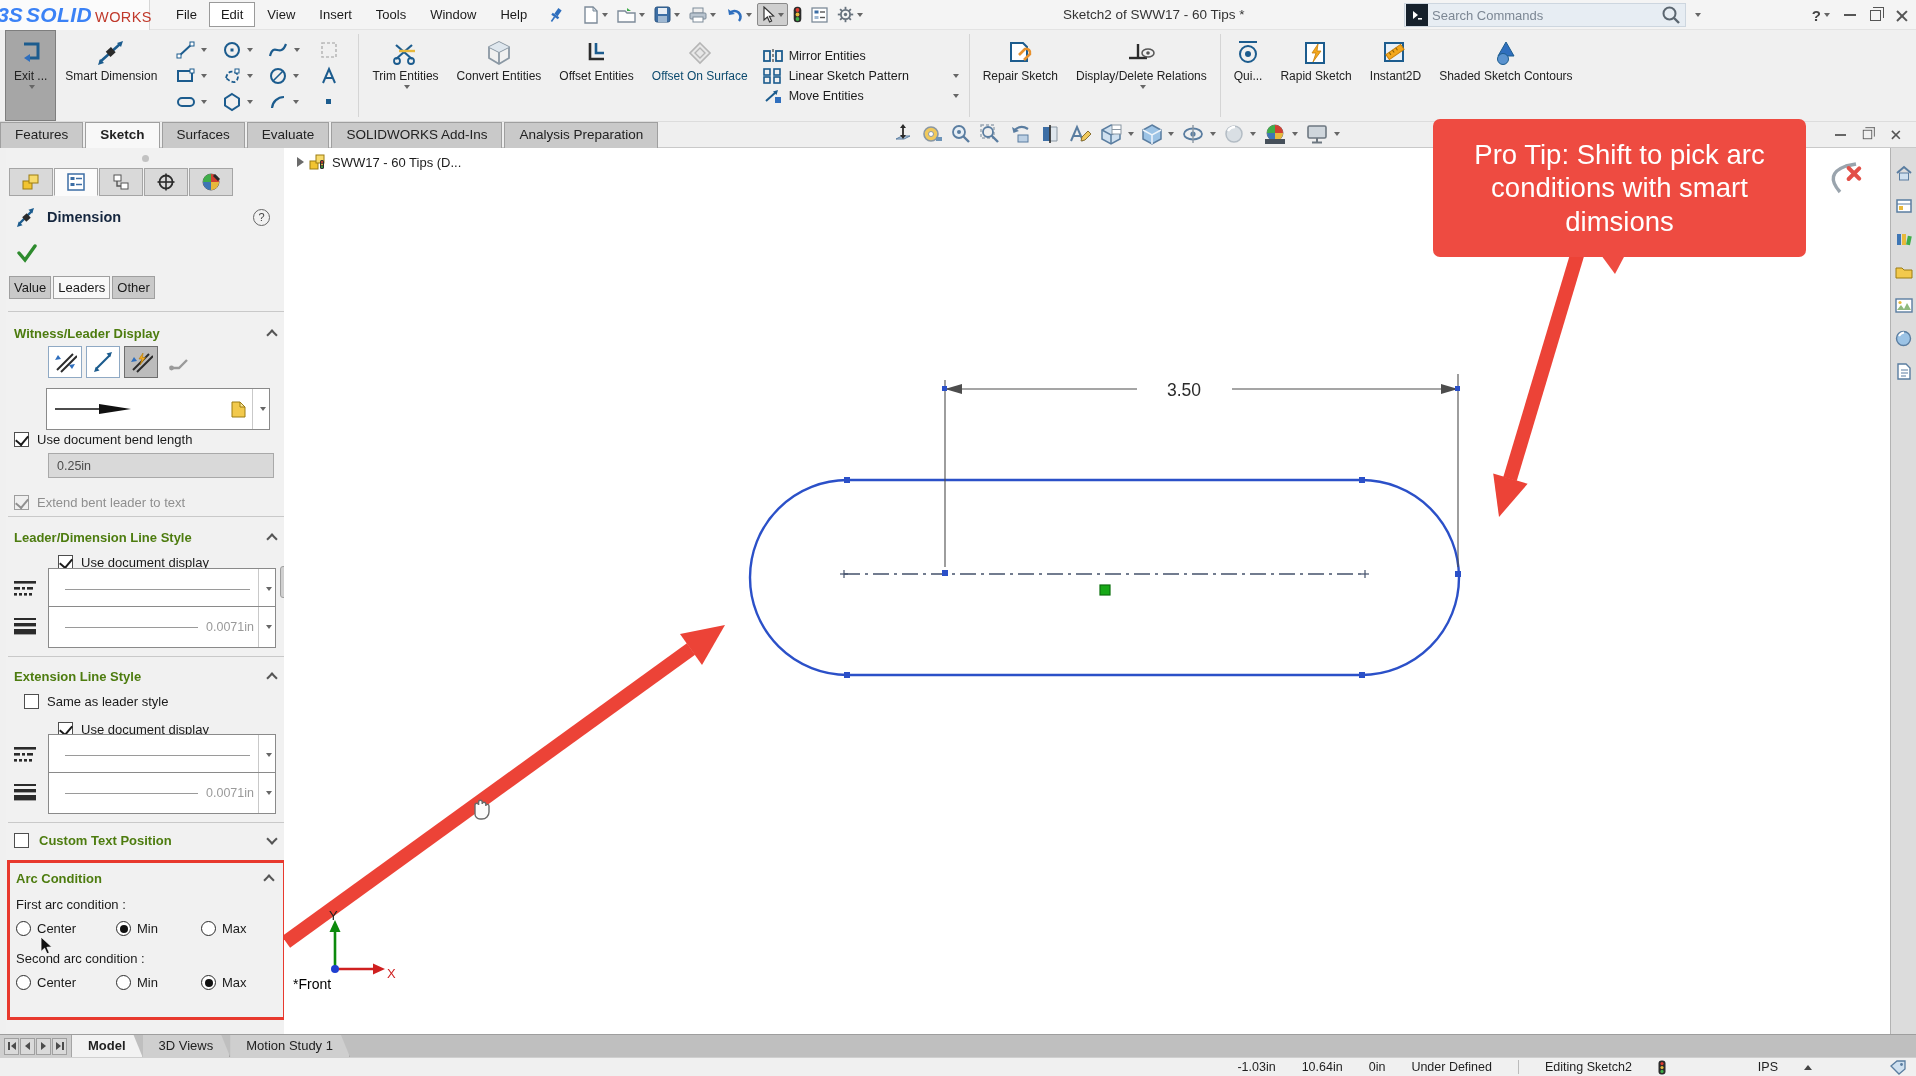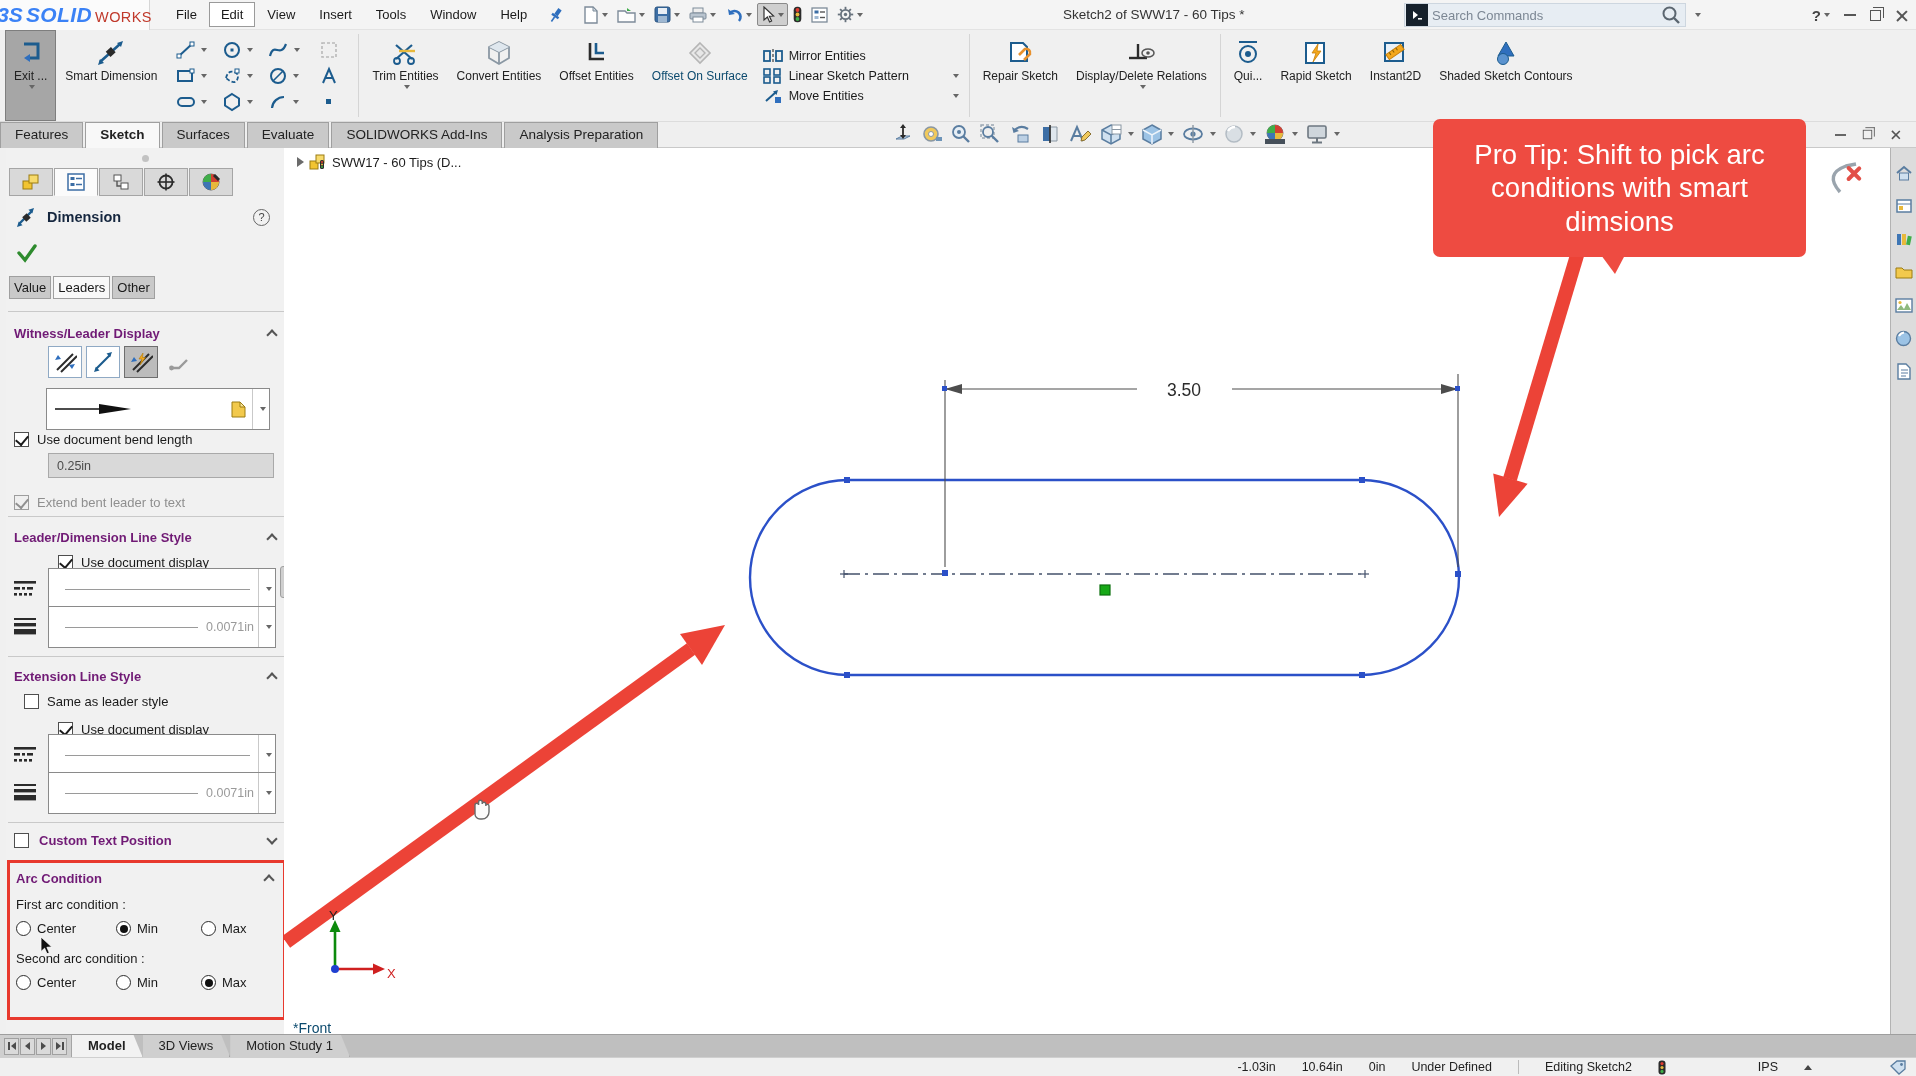--- a/index.html
+++ b/index.html
@@ -50,21 +50,21 @@
   .ctab{padding:4px 14px 0;background:#c9c9c9;border:1px solid #9f9f9f;border-bottom:none;margin-right:2px;font-size:13.5px;color:#222;white-space:nowrap}
   .ctab.active{background:#f8f8f8;font-weight:bold}
   .hud{position:absolute;left:892px;top:1px;display:flex;align-items:center;gap:7px}
   .hud .item{display:flex;align-items:center;gap:2px}
   .collapse-icons{position:absolute;right:14px;top:6px;display:flex;gap:16px;align-items:center}
   
   .main{position:absolute;left:0;top:148px;width:1916px;height:886px}
   .panel{position:absolute;left:6px;top:0;width:283px;height:886px;background:#f1f1f1;border-right:1px solid #ababab}
   .prow{position:absolute;left:0;right:0;display:flex;align-items:center}
   .phr{position:absolute;left:2px;right:2px;border-top:1px solid #c9c9c9}
-  .sechdr{font-weight:bold;font-size:13px;color:#701a75}
+  .sechdr{font-weight:bold;font-size:13px;color:#4d7c0f}
   .chev{width:8px;height:8px;border-left:2px solid #555;border-top:2px solid #555;transform:rotate(45deg);margin-top:3px}
   .chev.down{transform:rotate(225deg);margin-top:-3px}
   .ptab{padding:3px 4px;background:#c9c9c9;border:1px solid #9f9f9f;margin-right:2px;font-size:13px}
   .ptab.active{background:#f8f8f8}
   .icontab{width:44px;height:28px;background:#d9d9d9;border:1px solid #a5a5a5;margin-right:1px;display:flex;align-items:center;justify-content:center}
   .icontab.active{background:#fbfbfb;border-bottom-color:#fbfbfb}
   .ck{position:relative;width:15px;height:15px;background:#fff;border:1px solid #4e4e4e;flex:none}
   .ck.on::after{content:"";position:absolute;left:3px;top:0px;width:6px;height:10px;border-right:2px solid #1a1a1a;border-bottom:2px solid #1a1a1a;transform:rotate(40deg)}
   .ck.dis{border-color:#9d9d9d;background:#efefef}
   .ck.dis::after{border-color:#8f8f8f}
@@ -76,21 +76,21 @@
   .combo .cbtn{width:17px;align-self:stretch;border-left:1px solid #c9c9c9;display:flex;align-items:center;justify-content:center}
   .tgl{width:34px;height:32px;background:#fff;border:1px solid #8fa9c4;display:flex;align-items:center;justify-content:center;margin-right:4px}
   .tgl.pressed{background:#bcbcbc;border-color:#6e6e6e}
   .dinput{height:25px;background:#d9d9d9;border:1px solid #a9a9a9;color:#4c4c4c;display:flex;align-items:center;padding-left:8px;font-size:12.5px}
   .arcbox{position:absolute;left:1px;right:2px;top:712px;height:160px;border:3px solid #e8392e}
   .splitter{position:absolute;left:280px;top:418px;width:7px;height:32px;background:#cfcfcf;border:1px solid #9f9f9f;border-radius:3px}
   
   .canvas{position:absolute;left:284px;top:0;width:1606px;height:886px;background:#fff}
   .ftree{position:absolute;left:13px;top:6px;display:flex;align-items:center;gap:5px;font-size:13px;color:#1c1c1c}
   .ftri{width:0;height:0;border-top:5px solid transparent;border-bottom:5px solid transparent;border-left:7px solid #6a6a6a}
-  .front-label{position:absolute;left:9px;top:872px;font-size:14px;color:#0c4a6e}
+  .front-label{position:absolute;left:9px;top:828px;font-size:14px;color:#000000}
   .confcorner{position:absolute;right:28px;top:16px;display:flex;align-items:center;gap:10px}
   .redx{position:relative;width:18px;height:18px}
   .redx::before,.redx::after{content:"";position:absolute;left:8px;top:0;width:3.5px;height:19px;background:#e25048;border-radius:2px}
   .redx::before{transform:rotate(45deg)}.redx::after{transform:rotate(-45deg)}
   
   .protip{position:absolute;left:1433px;top:119px;width:373px;height:138px;background:#ee4b41;border-radius:7px;color:#fff;font-size:27.5px;line-height:1.22;display:flex;align-items:center;justify-content:center;text-align:center;padding:0 14px;z-index:30}
   .protip::after{content:"";position:absolute;left:168px;bottom:-17px;width:0;height:0;border-left:14px solid transparent;border-right:10px solid transparent;border-top:19px solid #ee4b41}
   
   .taskpane{position:absolute;right:0;top:0;width:26px;height:886px;background:#dcdcdc;border-left:1px solid #b3b3b3;display:flex;flex-direction:column;align-items:center;padding-top:14px;gap:11px}
   .tpbtn{width:22px;height:22px;display:flex;align-items:center;justify-content:center}

